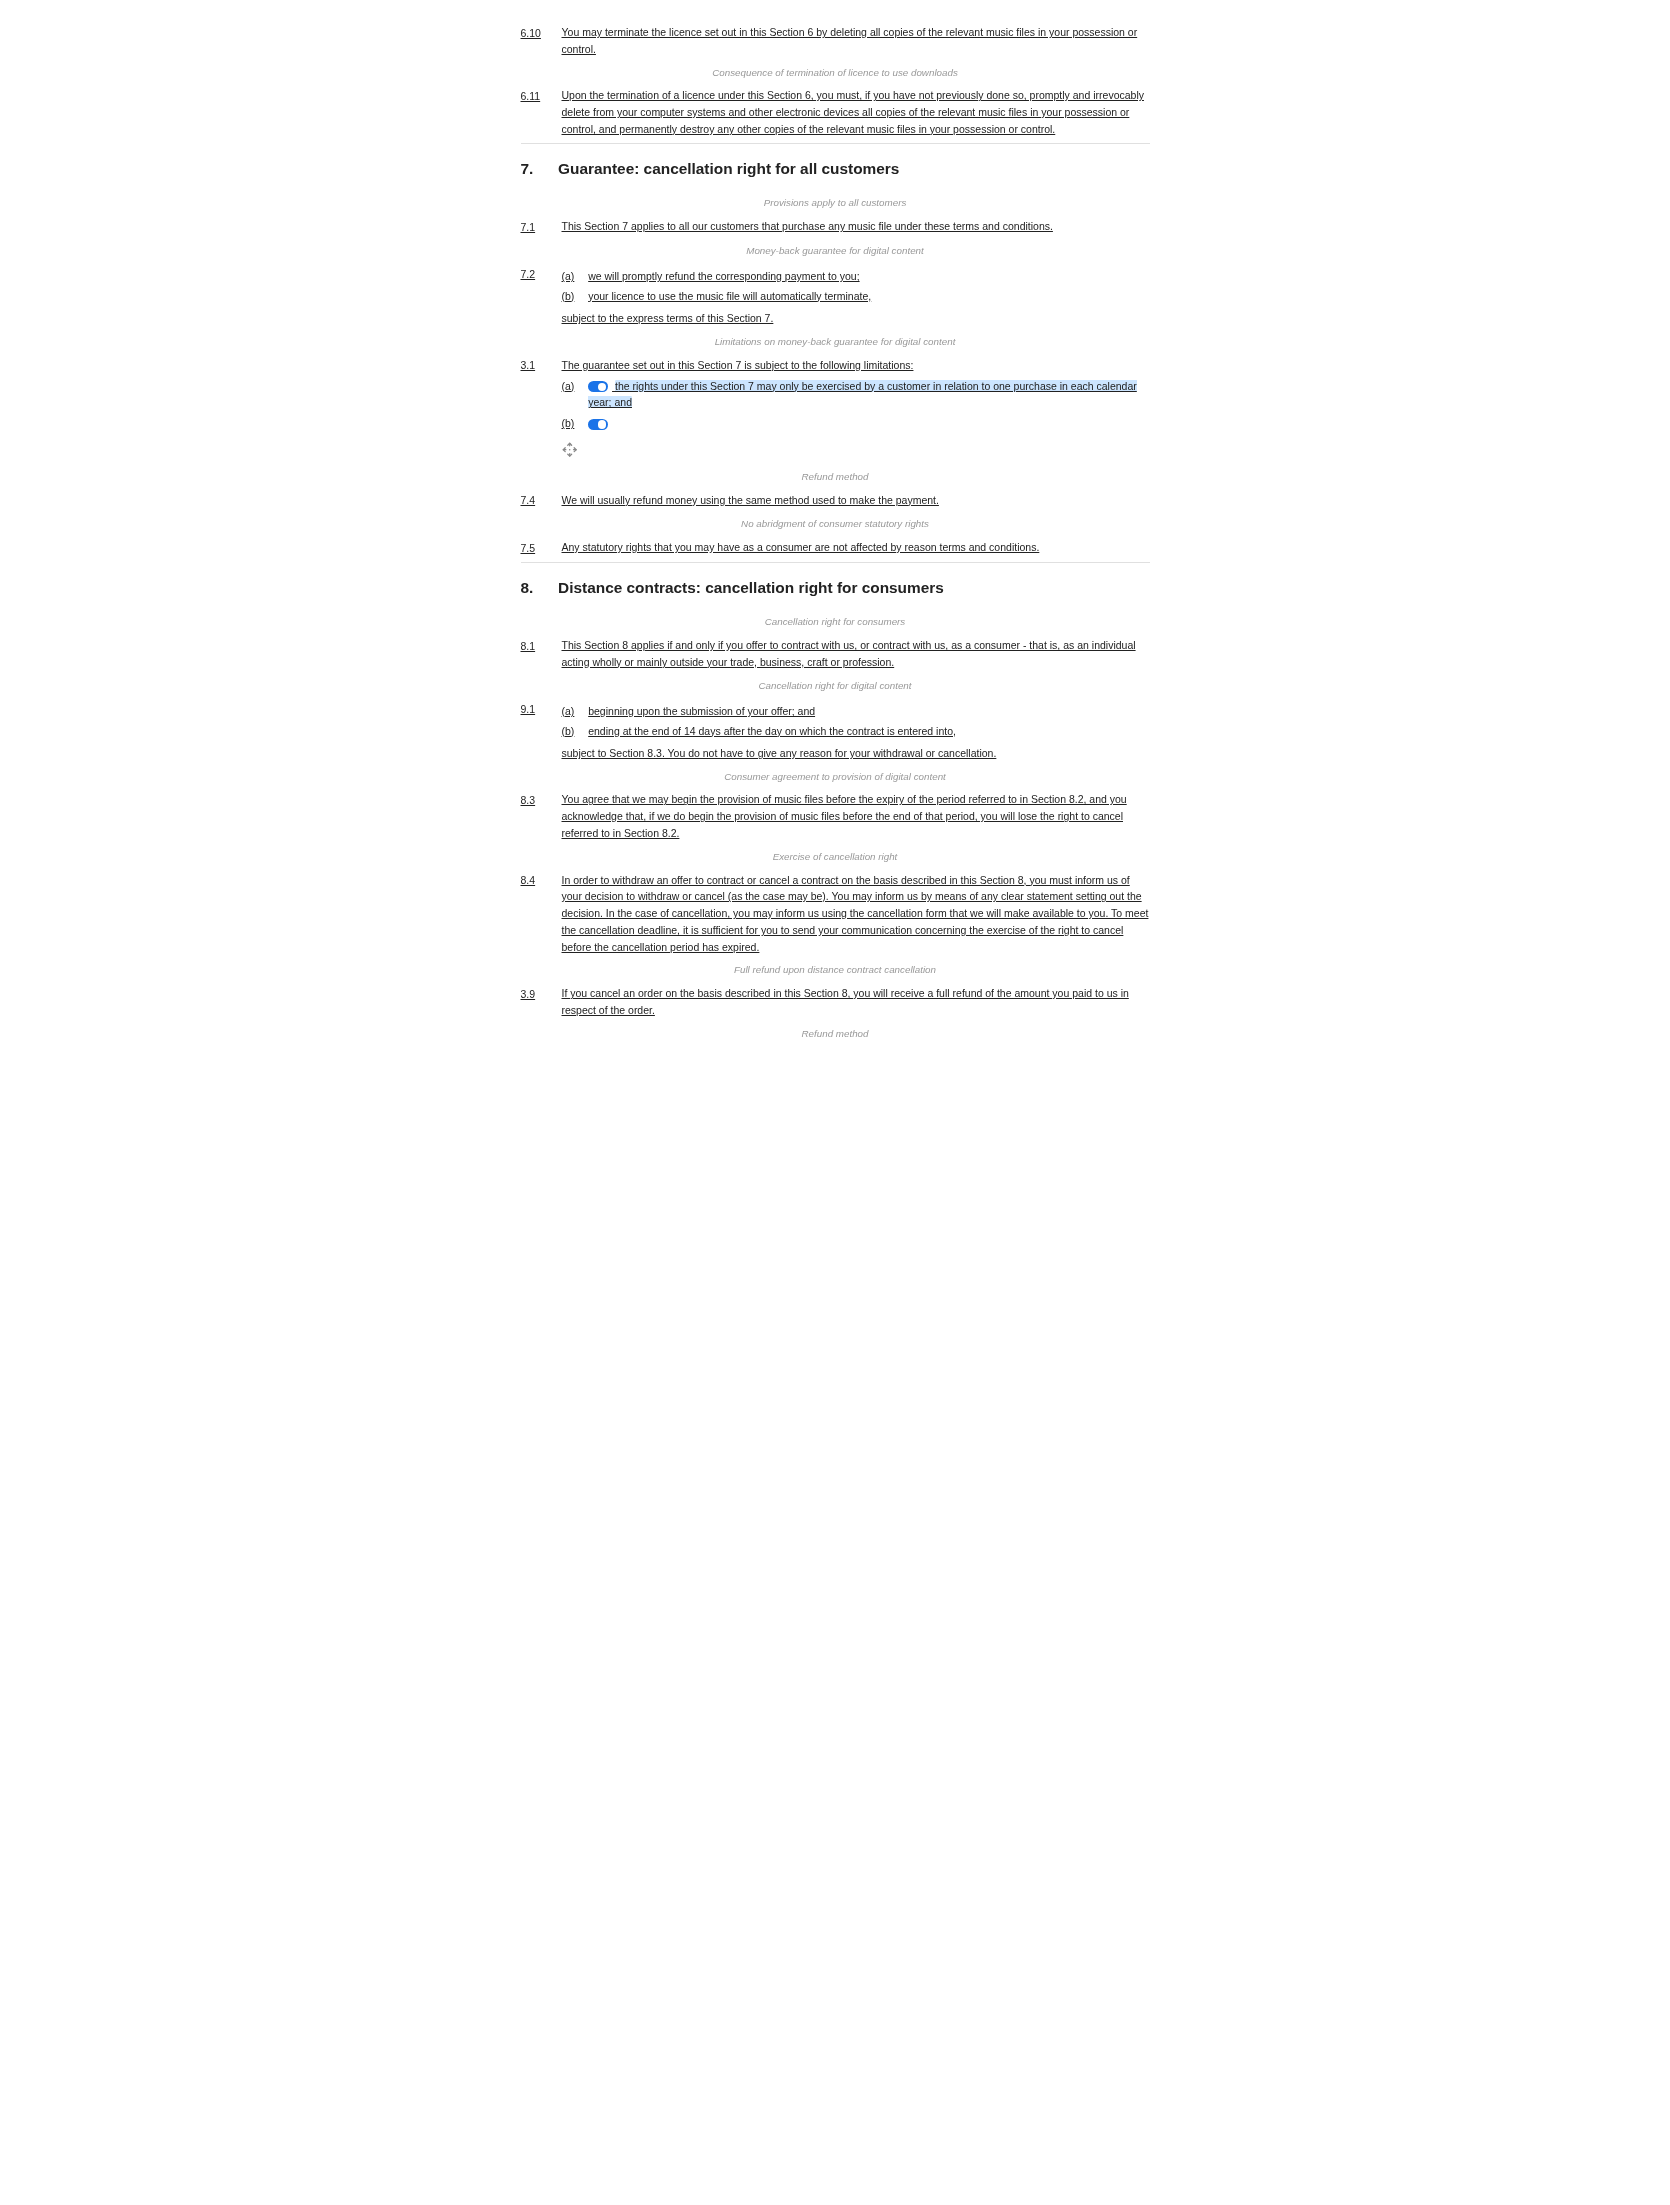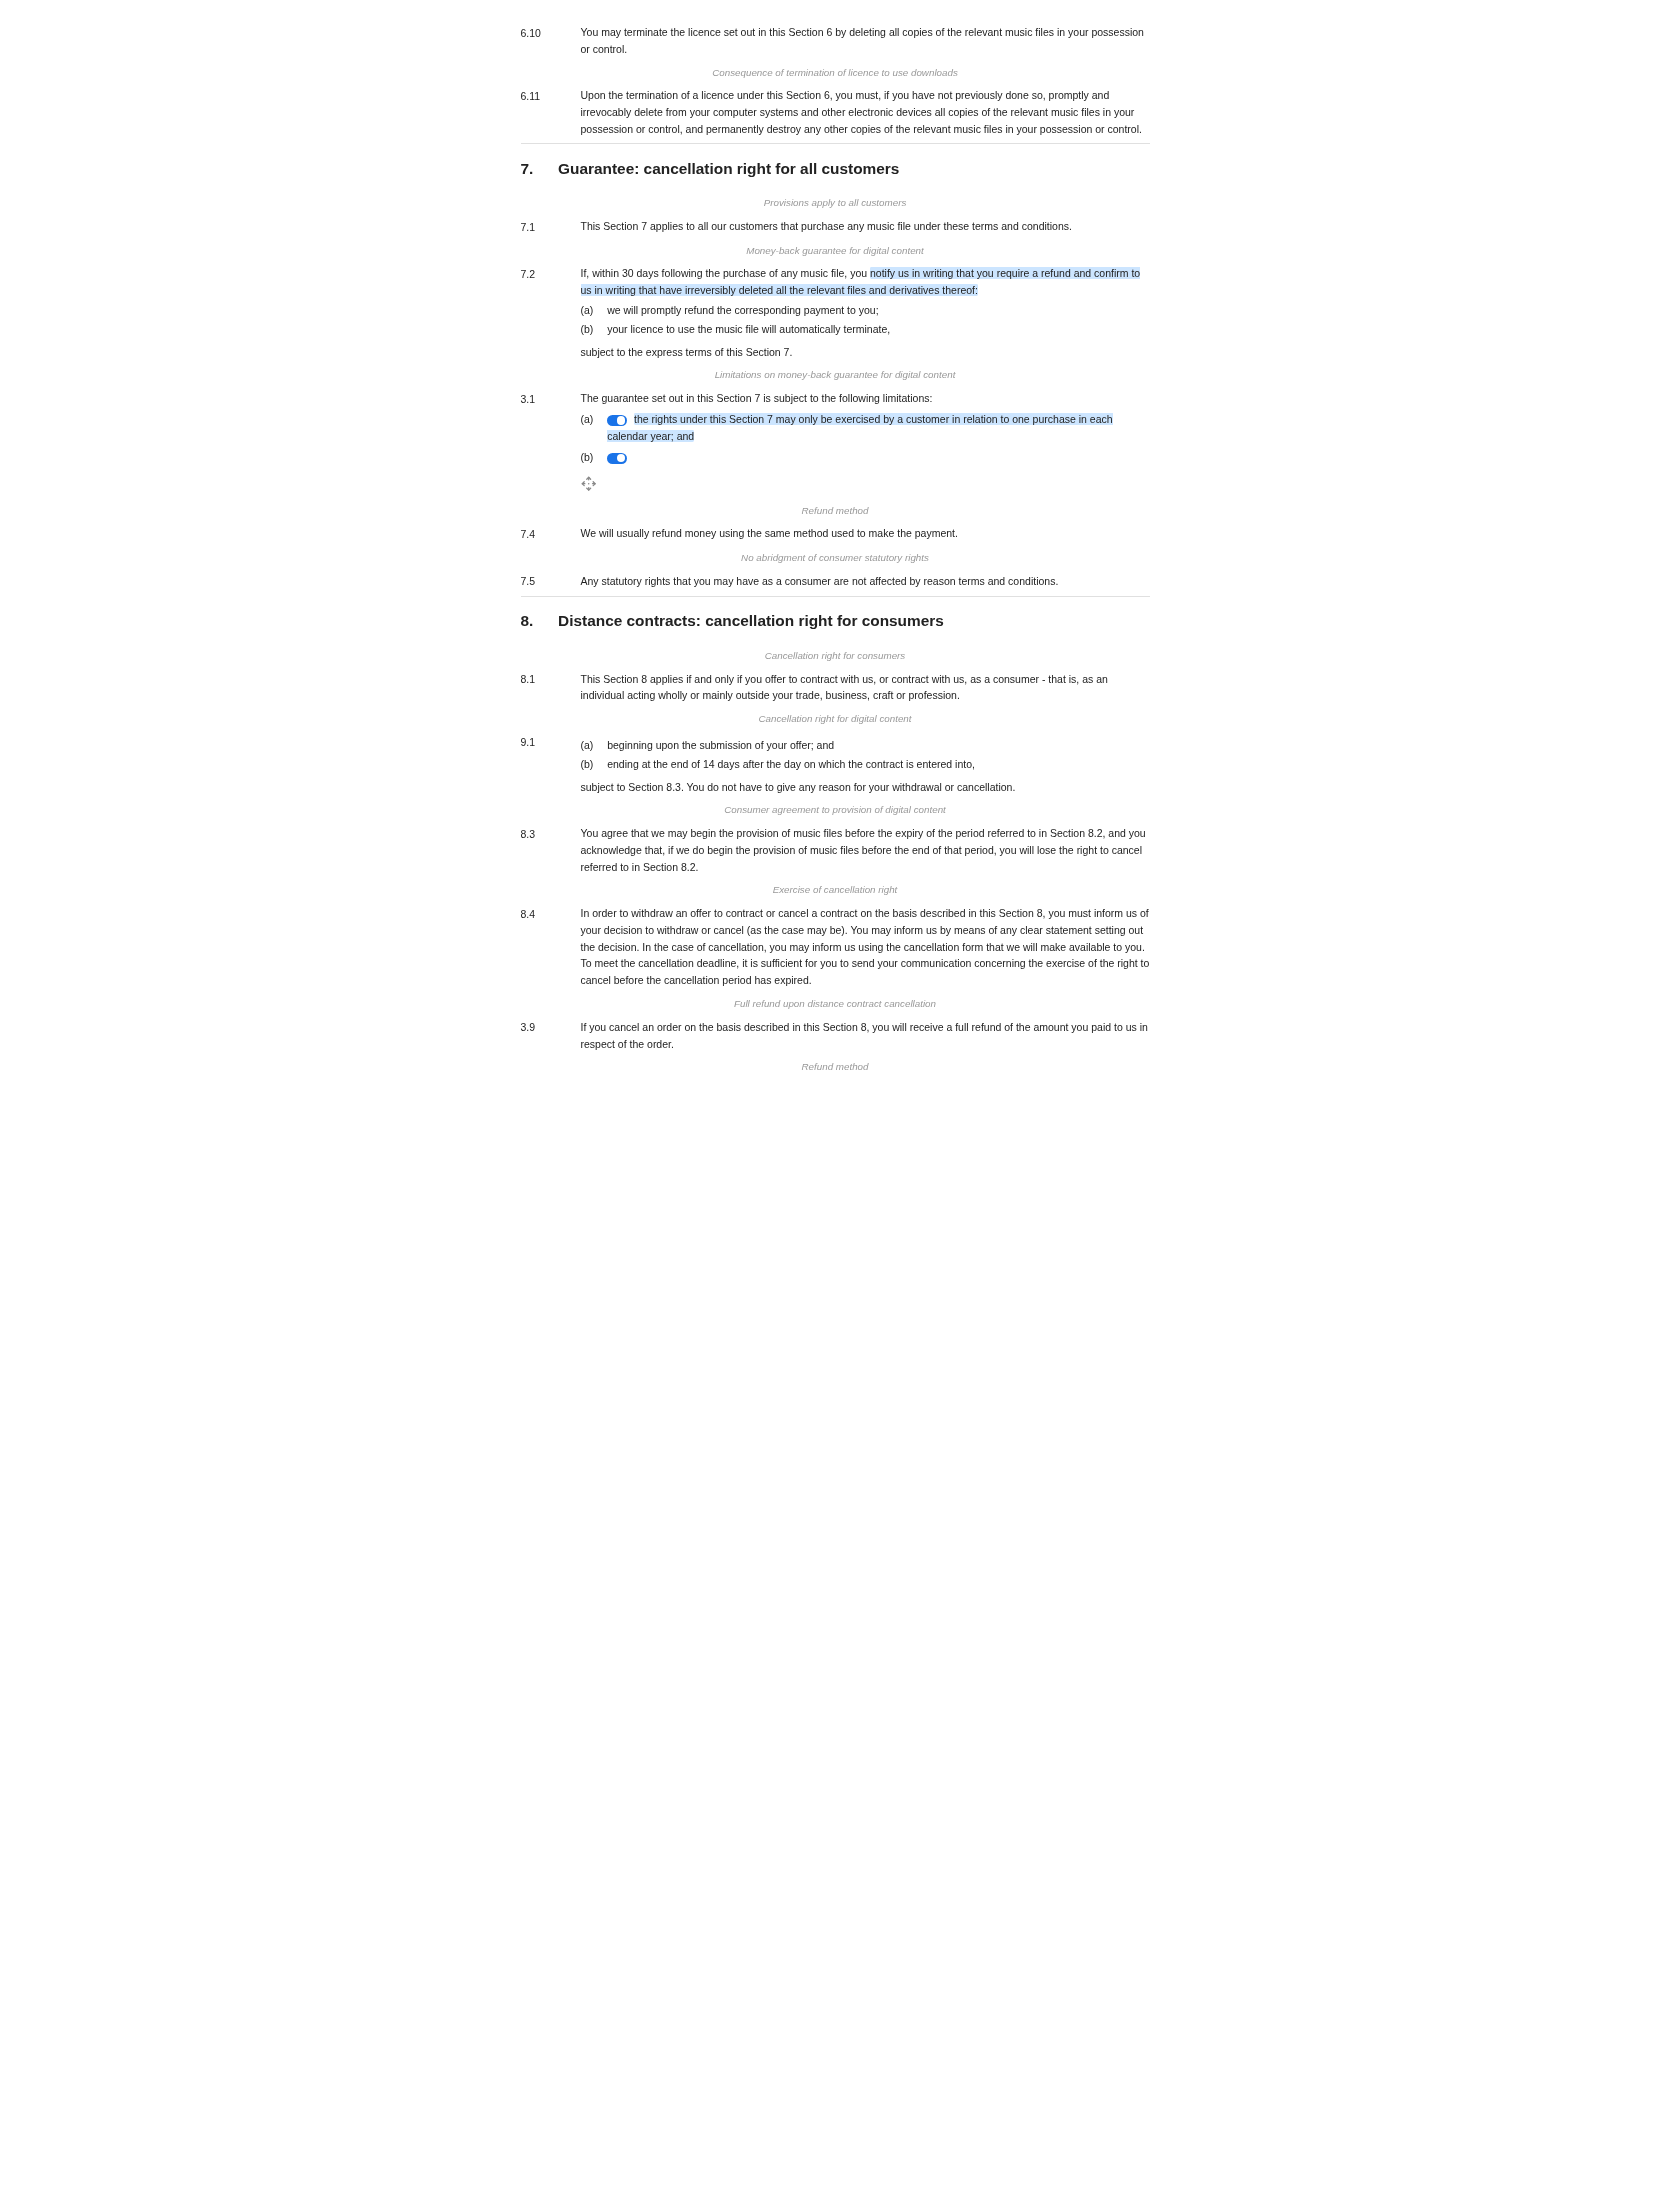--- a/index.html
+++ b/index.html
@@ -27,22 +27,23 @@
       color: #222;
       min-width: 25px;
     }
     .section-title {
       font-size: 15.4px;
       font-weight: bold;
       color: #222;
     }
     .clause-row {
       display: flex;
-      gap: 26px;
+      gap: 7px;
       margin: 7px 0 4.2px 0;
+      text-decoration: underline;
     }
     .clause-number {
       min-width: 34px;
       font-size: 10.5px;
       color: #222;
       padding-top: 0.7px;
     }
     .clause-body {
       flex: 1;
     }
@@ -134,21 +135,20 @@
   <div class="clause-body">
     <span>This Section 7 applies to all our customers that purchase any music file under these terms and conditions.</span>
   </div>
 </div>
 
 <div class="annotation">Money-back guarantee for digital content</div>
 
 <div class="clause-row">
   <div class="clause-number">7.2</div>
   <div class="clause-body">
-    <span>If, within 30 days following the purchase of any music file, you <span class="highlight-blue">notify us in writing that you require a refund and confirm to us in writing that have irreversibly deleted all the relevant files and derivatives thereof:</span></span>
     <div class="sub-item">
       <span class="sub-label">(a)</span>
       <span class="sub-text">we will promptly refund the corresponding payment to you;</span>
     </div>
     <div class="sub-item">
       <span class="sub-label">(b)</span>
       <span class="sub-text">your licence to use the music file will automatically terminate,</span>
     </div>
     <div style="margin-top:5.6px;">subject to the express terms of this Section 7.</div>
   </div>

